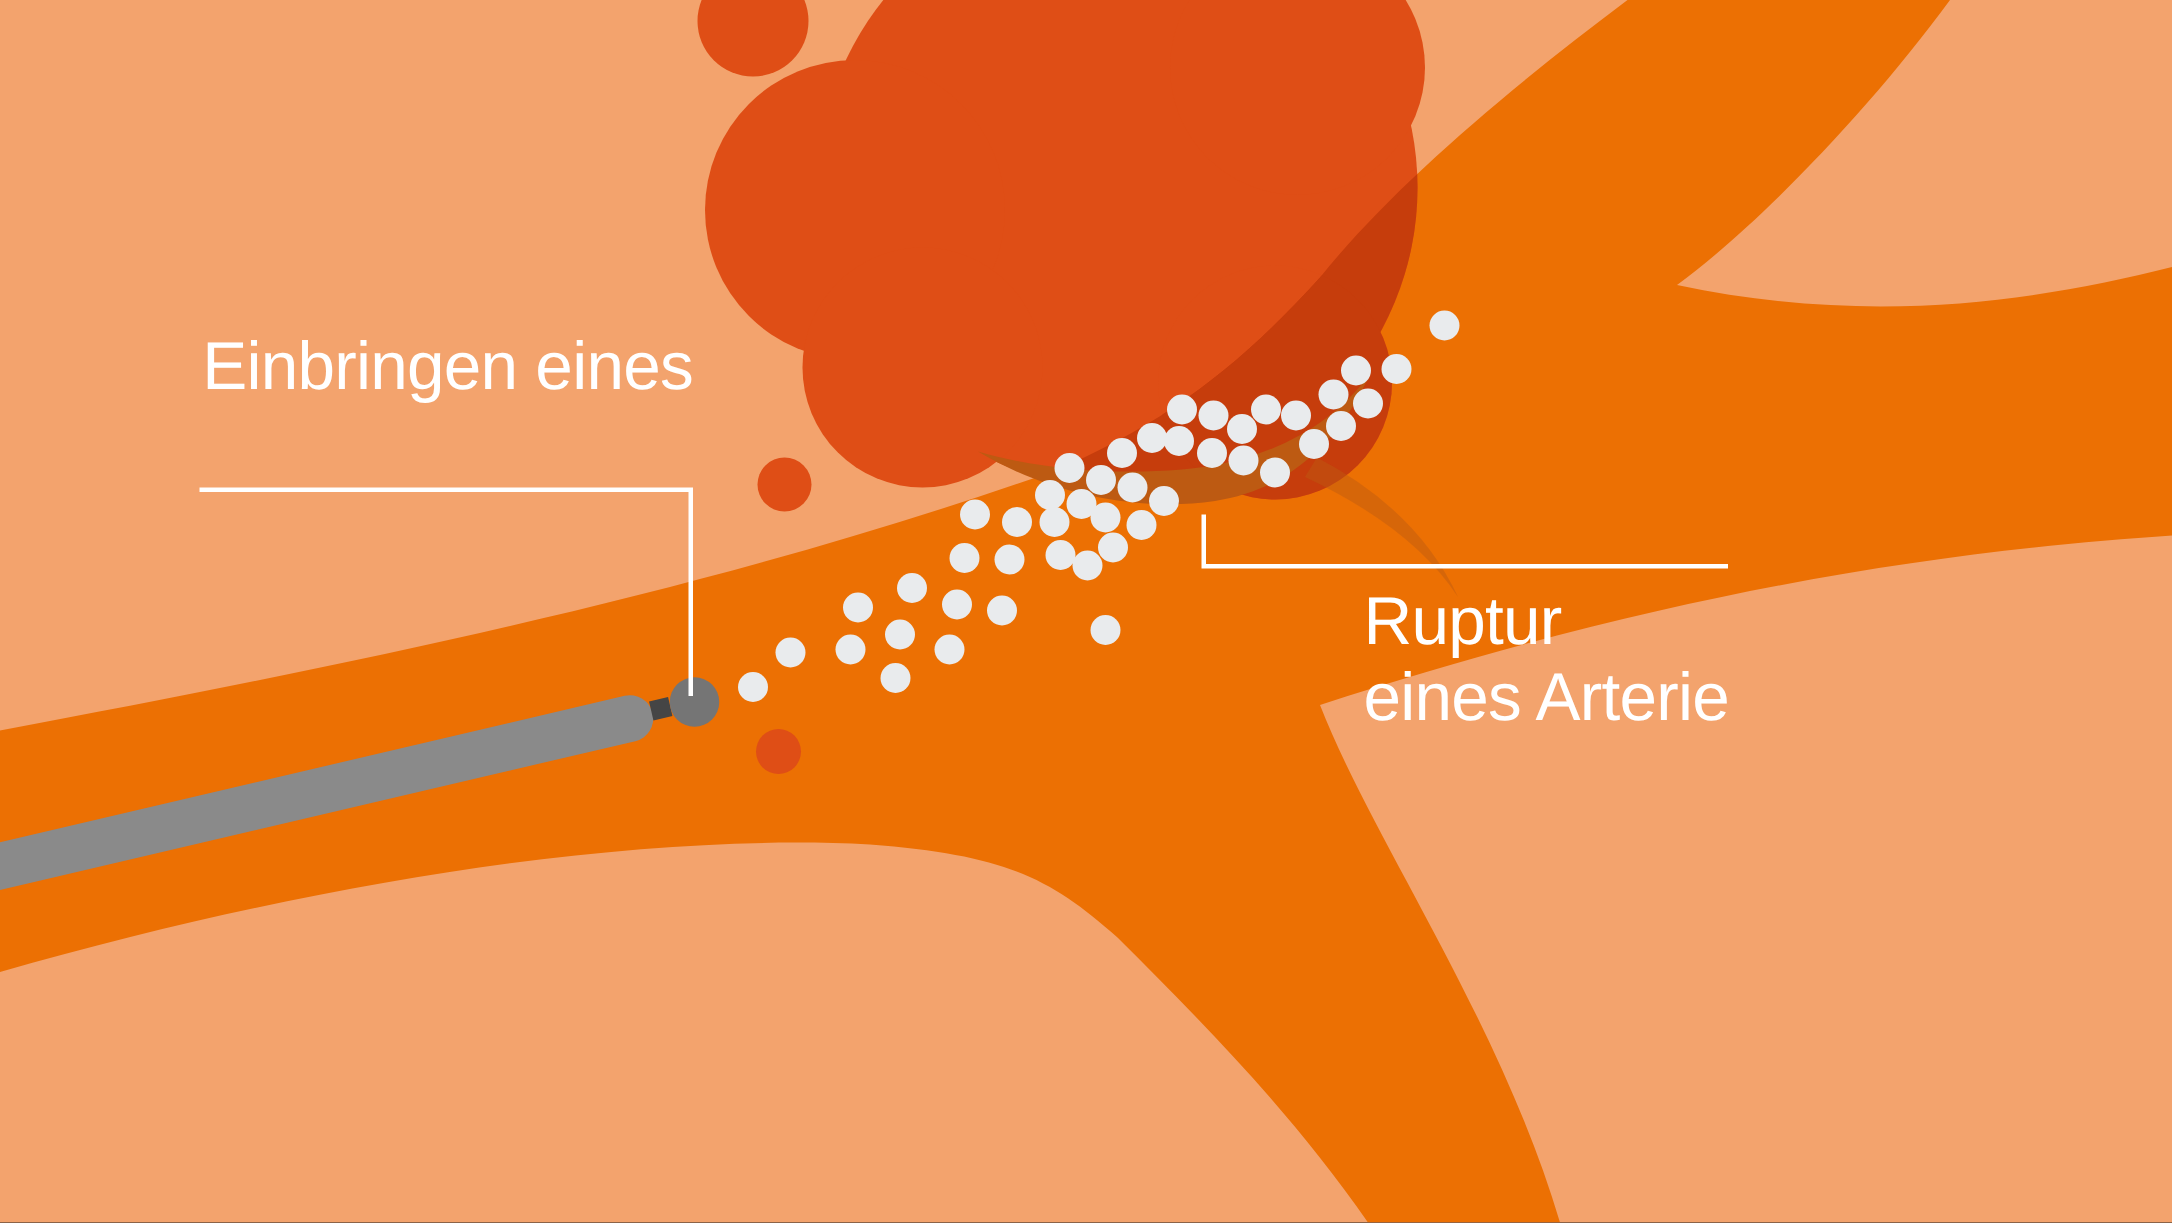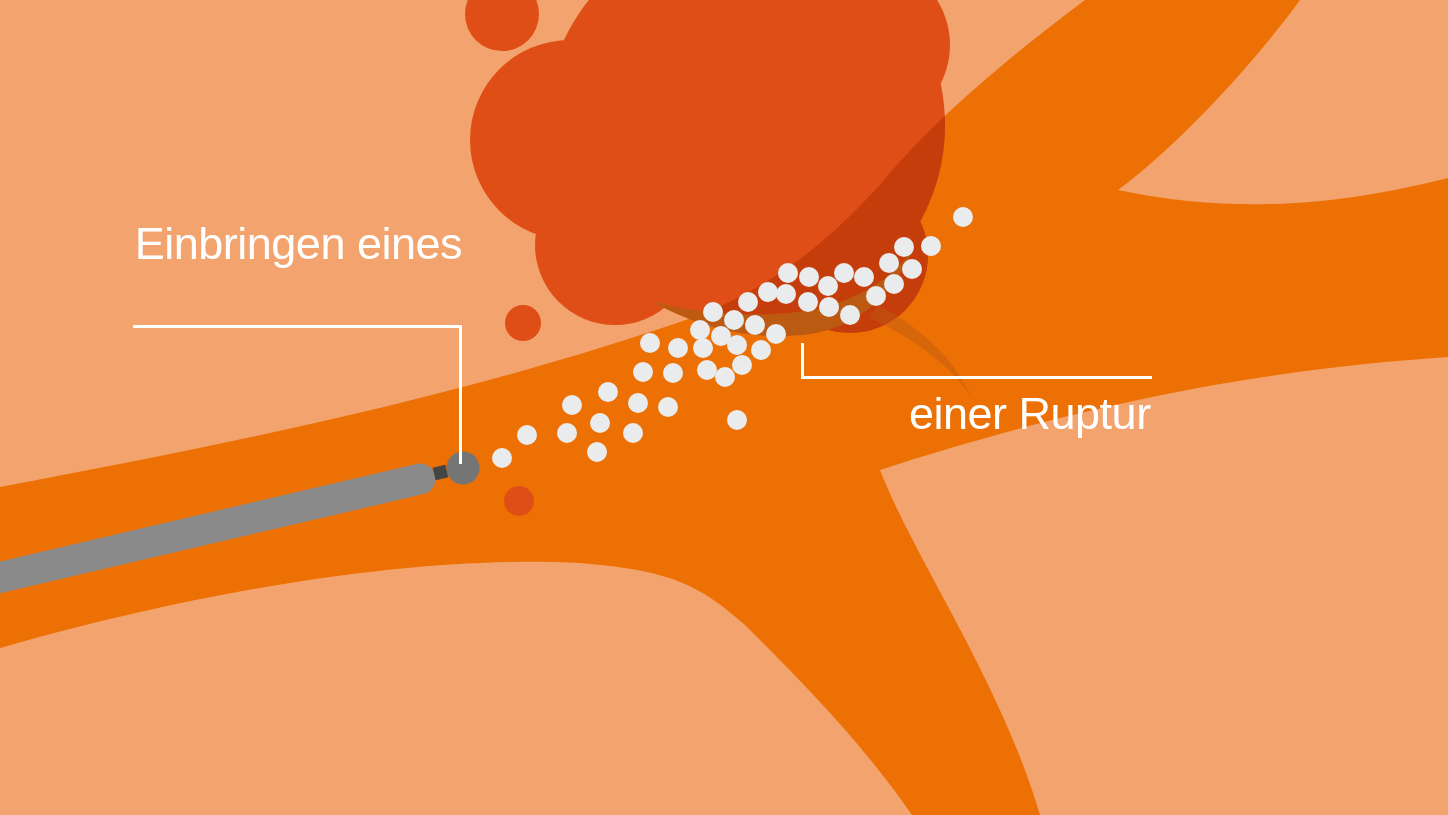--- a/index.html
+++ b/index.html
@@ -160,16 +160,17 @@
 
     <path class="callout" d="M 133,326.5 L 460.5,326.5 L 460.5,464"></path>
     <path class="callout" d="M 802.5,343 L 802.5,377.5 L 1152,377.5"></path>
   </svg>
 
   <div class="label label-embolization">
     <span>Einbringen eines</span>
   </div>
 
   <div class="label label-rupture">
-    <span>einer Ruptur</span>
+    <span>Ruptur</span>
+    <span>eines Arterie</span>
   </div>
 
 </div>
 
 </body></html>

